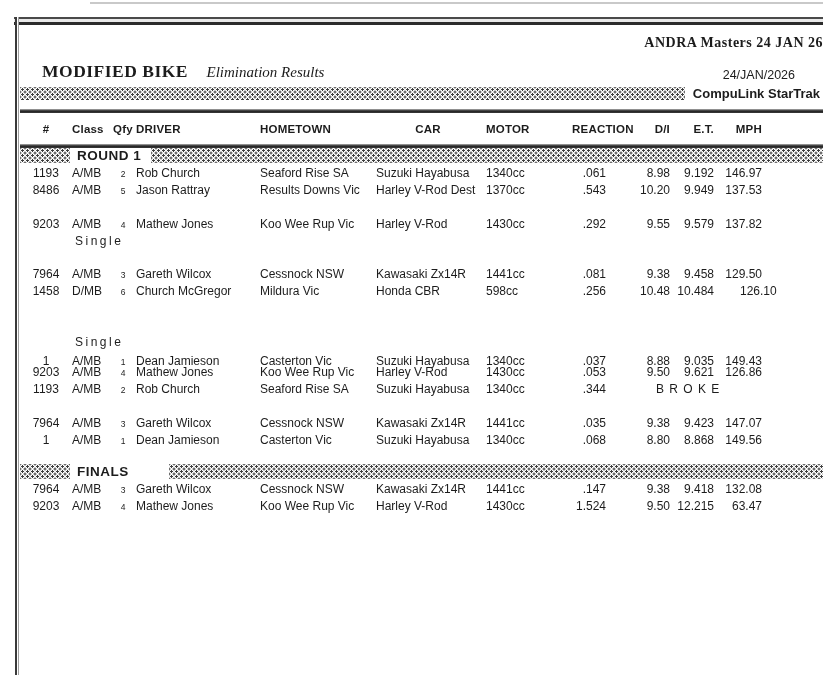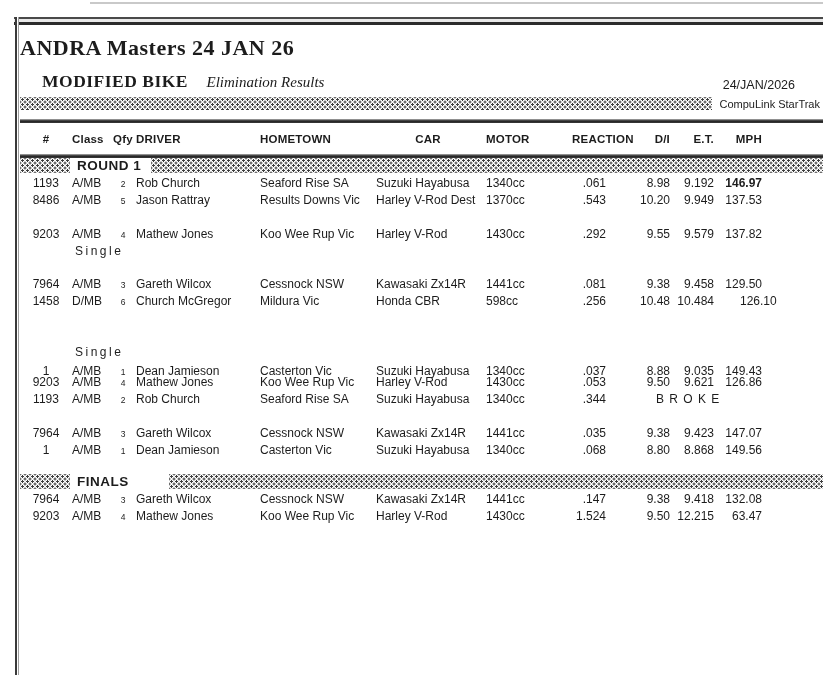--- a/index.html
+++ b/index.html
@@ -14,37 +14,37 @@
     position:absolute; left:14px; right:0; top:17px; height:8px; box-sizing:border-box;
     border-top:2px solid #4a4a4a; border-bottom:3px solid #2c2c2c; background:#e9e9e9;
   }
   .edge-left {
     position:absolute; left:15px; top:17px; bottom:0; width:4px; box-sizing:border-box;
     border-left:2px solid #3a3a3a; border-right:1px solid #9e9e9e; background:#fff;
   }
   .content { position:absolute; left:20px; top:25px; right:0; }
 
   .title {
-    margin:10px 0 0; text-align:left;
-    font-family:"Liberation Serif", serif; font-weight:700; font-size:22px; letter-spacing:.5px;
+    margin:10px 0 0; text-align:right;
+    font-family:"Liberation Serif", serif; font-weight:700; font-size:14px; letter-spacing:.5px;
   }
   .subhead { display:flex; justify-content:space-between; align-items:flex-end; margin-top:10px; padding-left:22px; }
   .category { font-family:"Liberation Serif", serif; font-weight:700; font-size:17.5px; letter-spacing:.5px; }
   .subtitle { font-family:"Liberation Serif", serif; font-style:italic; font-size:15px; margin-left:14px; }
   .date { font-size:12.5px; padding-right:28px; }
 
   .halftone {
     background-image:
       radial-gradient(circle, #3c3c3c 1.05px, rgba(0,0,0,0) 1.2px),
       radial-gradient(circle, #3c3c3c 1.05px, rgba(0,0,0,0) 1.2px);
     background-size:5px 5px; background-position:0 0, 2.5px 2.5px;
   }
   .band-row { display:flex; align-items:center; margin-top:5px; height:13px; }
   .band-row .halftone { flex:1; align-self:stretch; }
-  .system { font-size:11px; font-weight:400; padding:0 3px 0 8px; white-space:nowrap; }
+  .system { font-size:13px; font-weight:700; padding:0 3px 0 8px; white-space:nowrap; }
 
   .rule { height:4px; background:linear-gradient(to bottom,#b5b5b5 0%,#303030 45%,#1f1f1f 80%,#555 100%); }
   .rule.r1 { margin-top:9px; }
 
   .row {
     display:grid;
     grid-template-columns:52px 38px 26px 124px 116px 104px 92px 34px 64px 44px 48px;
     align-items:baseline; height:17px; font-size:12px;
   }
   .header-row { height:auto; padding:10px 0 9px; font-weight:700; font-size:11.5px; letter-spacing:.2px; }
@@ -125,21 +125,21 @@
             <div class="cell c-num" style="grid-column: 1;">1193</div>
             <div class="cell c-class" style="grid-column: 2;">A/MB</div>
             <div class="cell c-qfy" style="grid-column: 3;">2</div>
             <div class="cell c-driver" style="grid-column: 4;">Rob Church</div>
             <div class="cell c-hometown" style="grid-column: 5;">Seaford Rise SA</div>
             <div class="cell c-car" style="grid-column: 6;">Suzuki Hayabusa</div>
             <div class="cell c-motor" style="grid-column: 7;">1340cc</div>
             <div class="cell c-reaction" style="grid-column: 8;">.061</div>
             <div class="cell c-di" style="grid-column: 9;">8.98</div>
             <div class="cell c-et" style="grid-column: 10;">9.192</div>
-            <div class="cell c-mph" style="grid-column: 11; font-weight: bold;">146.97</div>
+            <div class="cell c-mph" style="grid-column: 11;">146.97</div>
           </div>
           <div class="row">
             <div class="cell c-num" style="grid-column: 1;">8486</div>
             <div class="cell c-class" style="grid-column: 2;">A/MB</div>
             <div class="cell c-qfy" style="grid-column: 3;">5</div>
             <div class="cell c-driver" style="grid-column: 4;">Jason Rattray</div>
             <div class="cell c-hometown" style="grid-column: 5;">Results Downs Vic</div>
             <div class="cell c-car" style="grid-column: 6;">Harley V-Rod Dest</div>
             <div class="cell c-motor" style="grid-column: 7;">1370cc</div>
             <div class="cell c-reaction" style="grid-column: 8;">.543</div>

